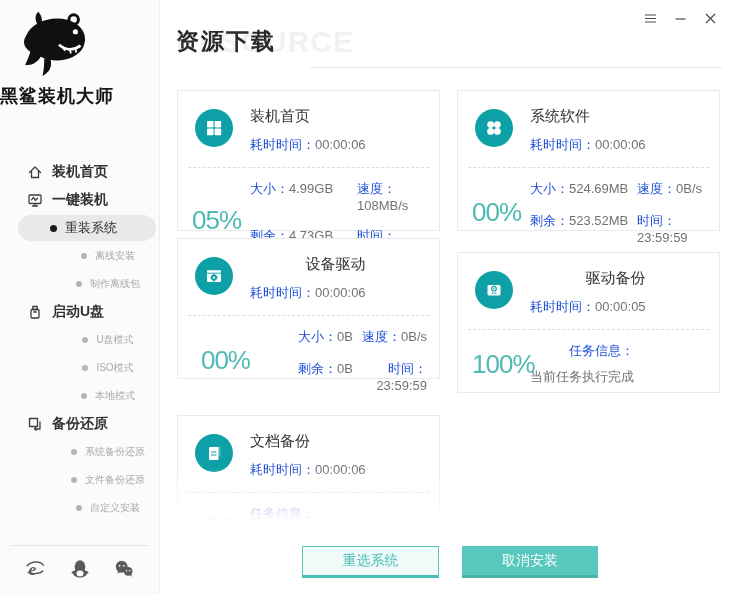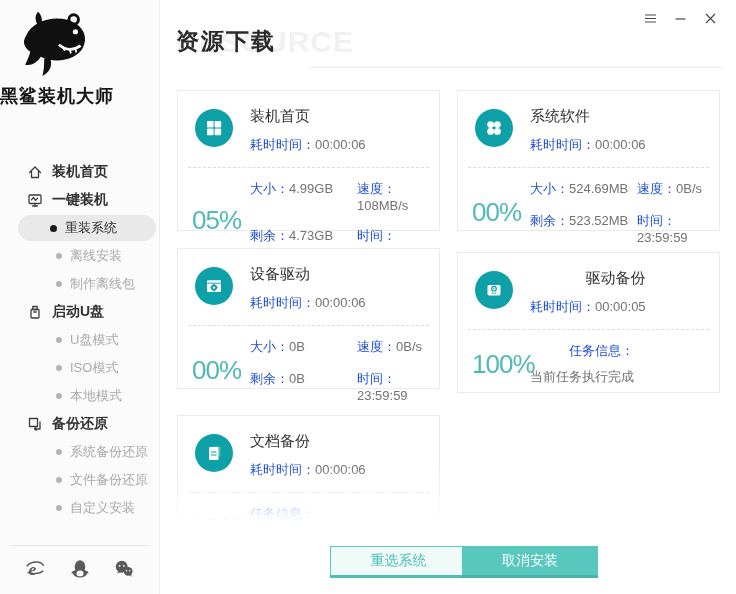--- a/index.html
+++ b/index.html
@@ -15,21 +15,21 @@
   .sidebar {
     position:absolute; left:0; top:0; width:160px; height:594px;
     background:#fbfbfb; border-right:1px solid #ededed;
   }
   .logo { position:absolute; top:8px; left:0; width:160px; }
   .logo-text { margin-top:2px; font-size:18px; font-weight:bold; color:#151515; letter-spacing:1px; }
   .menu { position:absolute; top:158px; left:0; width:160px; list-style:none; }
   .menu-item { height:28px; display:flex; align-items:center; font-size:14px; color:#333; cursor:default; }
   .menu-item.parent { padding-left:27px; font-weight:bold; }
   .menu-item.parent .mi { width:16px; height:16px; margin-right:9px; flex-shrink:0; }
-  .menu-item.sub { padding-left:56px; color:#a9a9a9; font-size:13px; font-weight:normal; }
+  .menu-item.sub { padding-left:56px; color:#a9a9a9; font-size:10px; font-weight:normal;justify-content:center; }
   .menu-item.sub .dot { width:6px; height:6px; border-radius:50%; background:#b5b5b5; margin-right:8px; flex-shrink:0; }
   .menu-item.active-wrap { padding:0 4px 0 18px; }
   .pill {
     width:100%; height:26px; background:#e9e9e9; border-radius:13px;
     display:flex; align-items:center; padding-left:32px; color:#2e2e2e; font-size:13px;
   }
   .pill .dot { width:7px; height:7px; border-radius:50%; background:#1a1a1a; margin-right:8px; }
   .side-footer { position:absolute; bottom:0; left:0; width:159px; }
   .side-footer .rule { margin:0 10px; border-top:1px solid #e7e7e7; }
   .foot-icons { display:flex; justify-content:space-between; padding:12px 24px 14px 24px; }
@@ -80,21 +80,21 @@
     position:absolute; left:0; top:384px; width:576px; height:67px;
     background:linear-gradient(to bottom, rgba(255,255,255,0), #ffffff 80%);
     pointer-events:none;
   }
 
   
   .btn { position:absolute; top:546px; height:32px; font-size:14px;
          font-family:inherit; cursor:pointer; text-align:center; }
   .btn-reselect {
     left:302px; width:137px; background:#f0fbf9; color:#4cc0b6;
-    border:1px solid #5ac8be; border-bottom:3px solid #49c0b4;margin-left:28px;
+    border:1px solid #5ac8be; border-bottom:3px solid #49c0b4;
   }
   .btn-cancel {
     left:462px; width:136px; background:#58c7bd; color:#ffffff;
     border:none; border-bottom:3px solid #46b3a9;
   }
 
   .ic-stroke { fill:none; stroke:#3c3c3c; stroke-width:1.3; stroke-linecap:round; stroke-linejoin:round; }
 </style>
 </head>
 <body>
@@ -276,21 +276,21 @@
       <div class="percent">00%</div>
       <div class="stats">
         <span><span class="lbl">大小：</span><span class="val">524.69MB</span></span>
         <span><span class="lbl">速度：</span><span class="val">0B/s</span></span>
         <span><span class="lbl">剩余：</span><span class="val">523.52MB</span></span>
         <span><span class="lbl">时间：</span><span class="val">23:59:59</span></span>
       </div>
     </div>
   </div>
 
-  <div class="card" style="left:17px; top:164px;">
+  <div class="card" style="left:17px; top:154px;text-align:right;">
     <div class="card-top">
       <div class="icon-circle">
         <svg viewBox="0 0 20 20">
           <rect x="3" y="4.5" width="14" height="11.5" rx="1.2" fill="#fff"></rect>
           <rect x="3" y="4.5" width="14" height="2" fill="#fff"></rect>
             <path d="M3 7.2 h14" stroke="#0da0a6" stroke-width="0.9"></path>
           <circle cx="10" cy="11.6" r="3.1" fill="#0da0a6"></circle>
           <circle cx="10" cy="11.6" r="1.2" fill="#fff"></circle>
           <path d="M10 7.8 v1.2 M10 14.2 v1.2 M6.5 11.6 h1.2 M12.3 11.6 h1.2" stroke="#0da0a6" stroke-width="1.4"></path>
         </svg>

